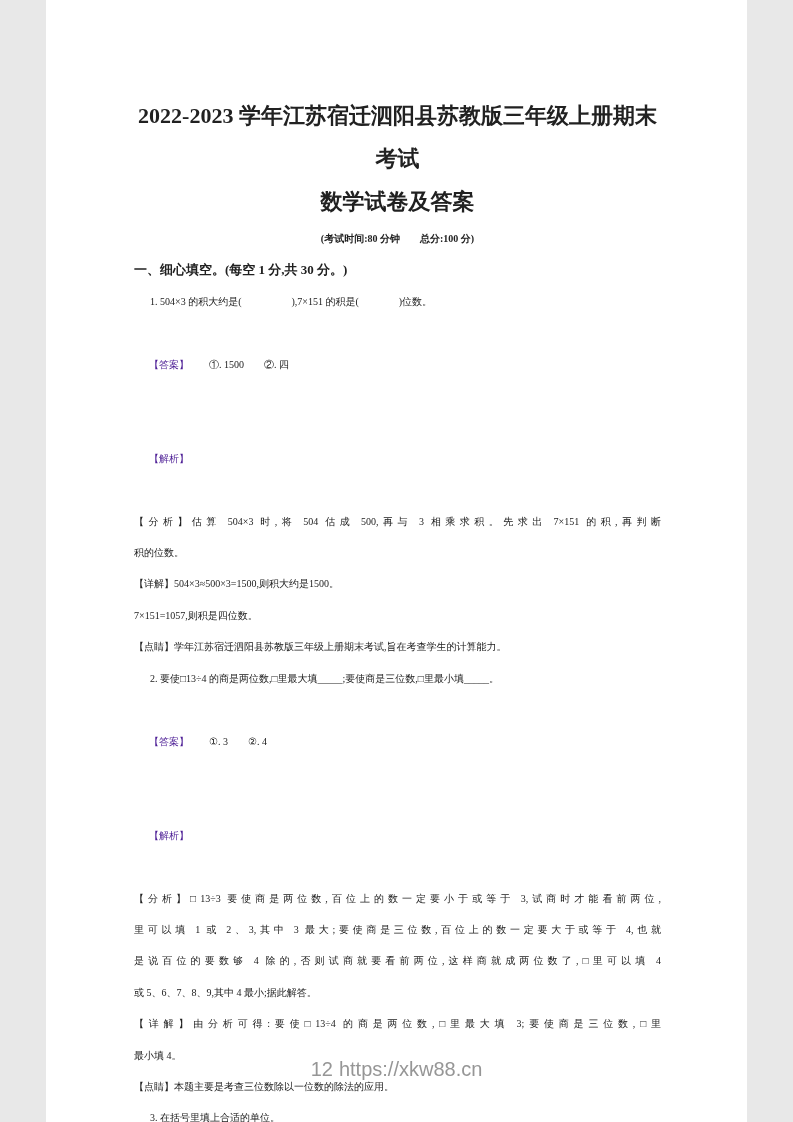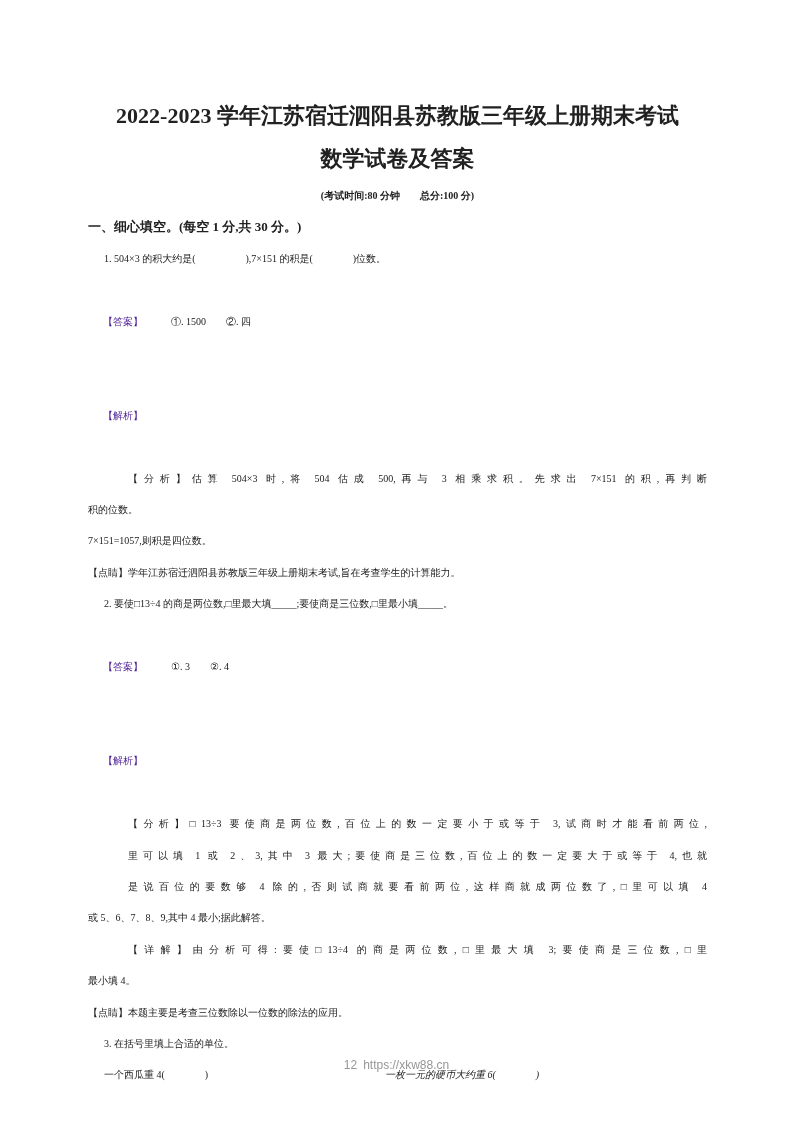--- a/index.html
+++ b/index.html
@@ -1,41 +1,41 @@
 <!DOCTYPE html>
 <html><head>
 <meta charset="utf-8">
 <style>
   html,body{margin:0;padding:0;background:#e8e8e8;}
   .page{
-    width:793px;height:1122px;margin:0 auto;background:#ffffff;
+    width:701px;height:1122px;margin:0 auto;background:#ffffff;
     position:relative;overflow:hidden;
     font-family:"Liberation Serif","DejaVu Serif",serif;
     color:#212121;
   }
   .content{padding:94px 86px 0 88px;}
   .title{
     font-size:22px;font-weight:bold;line-height:43px;text-align:center;
   }
   .line{
     font-size:10px;line-height:31.4px;white-space:pre-wrap;
   }
   .info{font-weight:bold;text-align:center;}
   .sec-heading{font-weight:bold;font-size:13px;}
   .question{padding-left:16px;}
   .label-blue{color:#4c1d95;}
-  .answer-content{margin-left:28px;}
-  .full{text-align:justify;text-align-last:justify;margin-left:40px;}
+  .answer-content{margin-left:20px;}
+  .full{text-align:justify;text-align-last:justify;}
   .units-row{display:flex;padding-left:16px;}
   .units-row .left{flex:0 0 281px;}
   .units-row .right{flex:1;font-style:italic;}
   .footer{
     position:absolute;left:0;right:0;top:1058px;text-align:center;
     font-family:"Liberation Sans","DejaVu Sans",sans-serif;
-    font-size:12px;color:#969696;
+    font-size:20px;color:#969696;
   }
   .footer span{margin:0 3px;}
 </style>
 </head>
 <body>
 
 <div class="page">
   <div class="content">
 
     <div class="title">2022-2023 学年江苏宿迁泗阳县苏教版三年级上册期末考试</div>
@@ -47,20 +47,21 @@
 
     <div class="line question">1. 504×3 的积大约是(　　　　　),7×151 的积是(　　　　)位数。</div>
     <div class="line">
       <span class="label-blue">【答案】</span><span class="answer-content">①. 1500　　②. 四</span>
     </div>
     <div class="line">
       <span class="label-blue">【解析】</span>
     </div>
     <div class="line full">【分析】估算 504×3 时,将 504 估成 500,再与 3 相乘求积。先求出 7×151 的积,再判断</div>
     <div class="line">积的位数。</div>
+    <div class="line">【详解】504×3≈500×3=1500,则积大约是1500。</div>
     <div class="line">7×151=1057,则积是四位数。</div>
     <div class="line">【点睛】学年江苏宿迁泗阳县苏教版三年级上册期末考试,旨在考查学生的计算能力。</div>
 
     <div class="line question">2. 要使□13÷4 的商是两位数,□里最大填_____;要使商是三位数,□里最小填_____。</div>
     <div class="line">
       <span class="label-blue">【答案】</span><span class="answer-content">①. 3　　②. 4</span>
     </div>
     <div class="line">
       <span class="label-blue">【解析】</span>
     </div>

